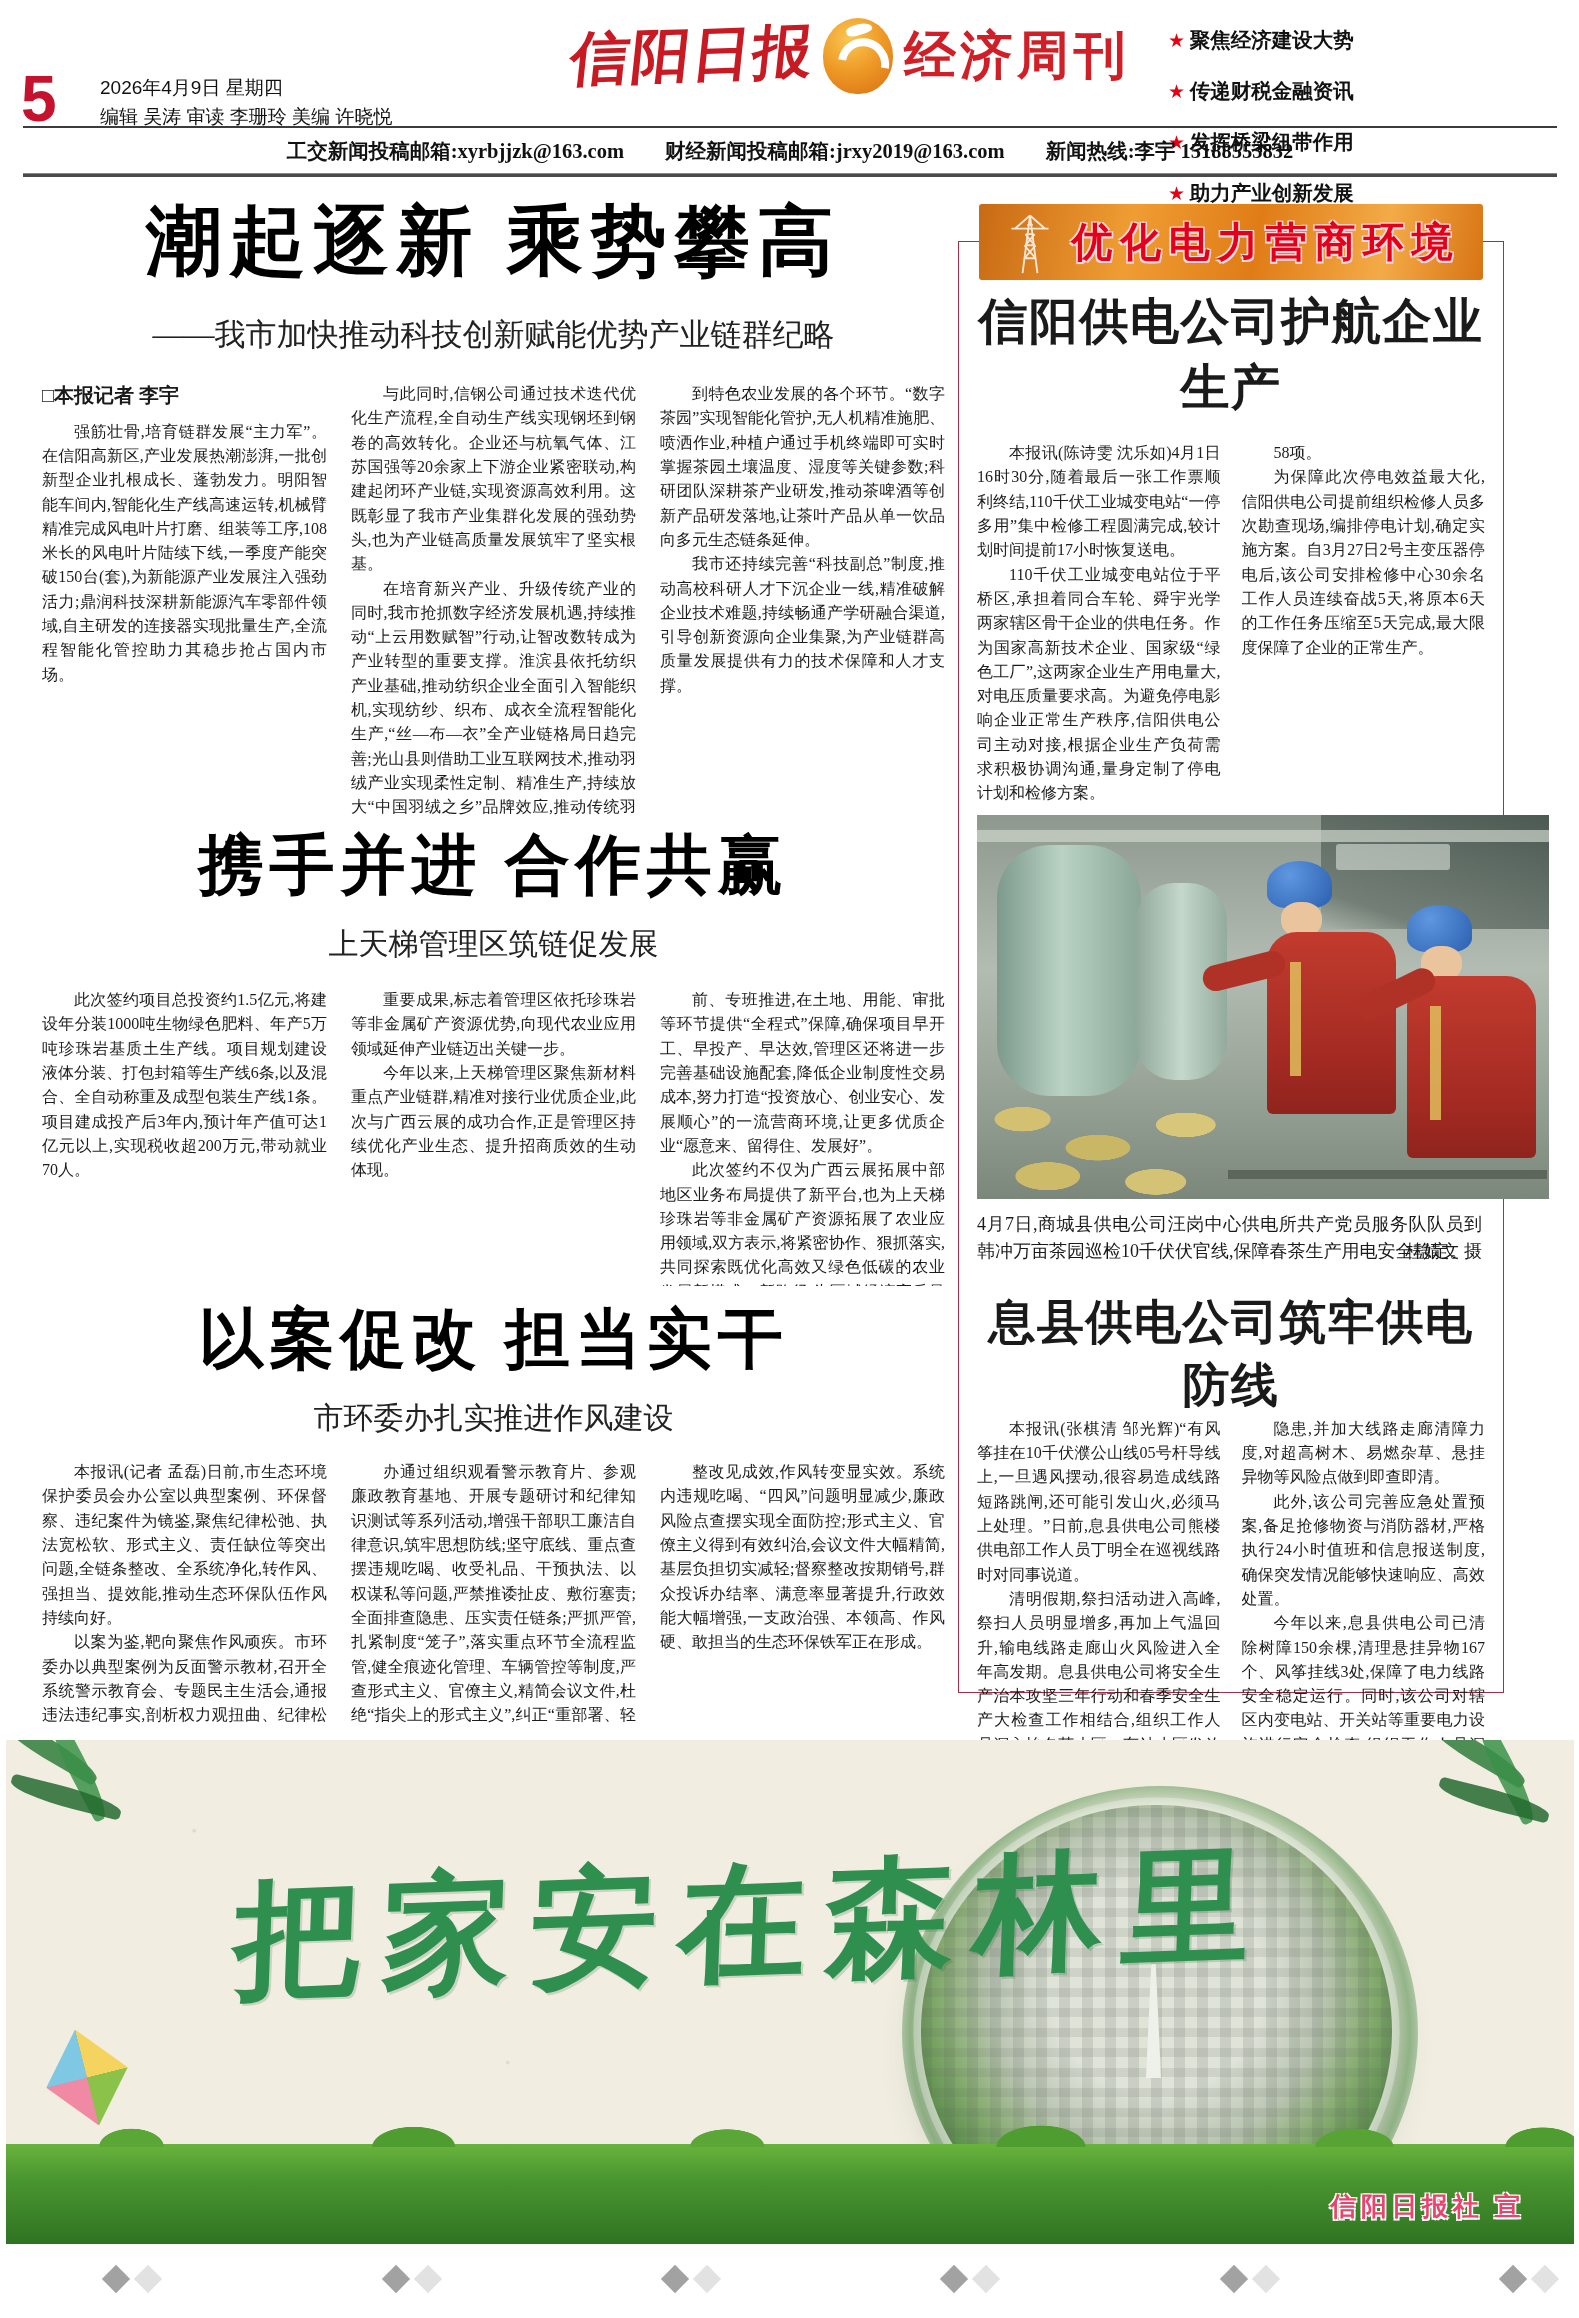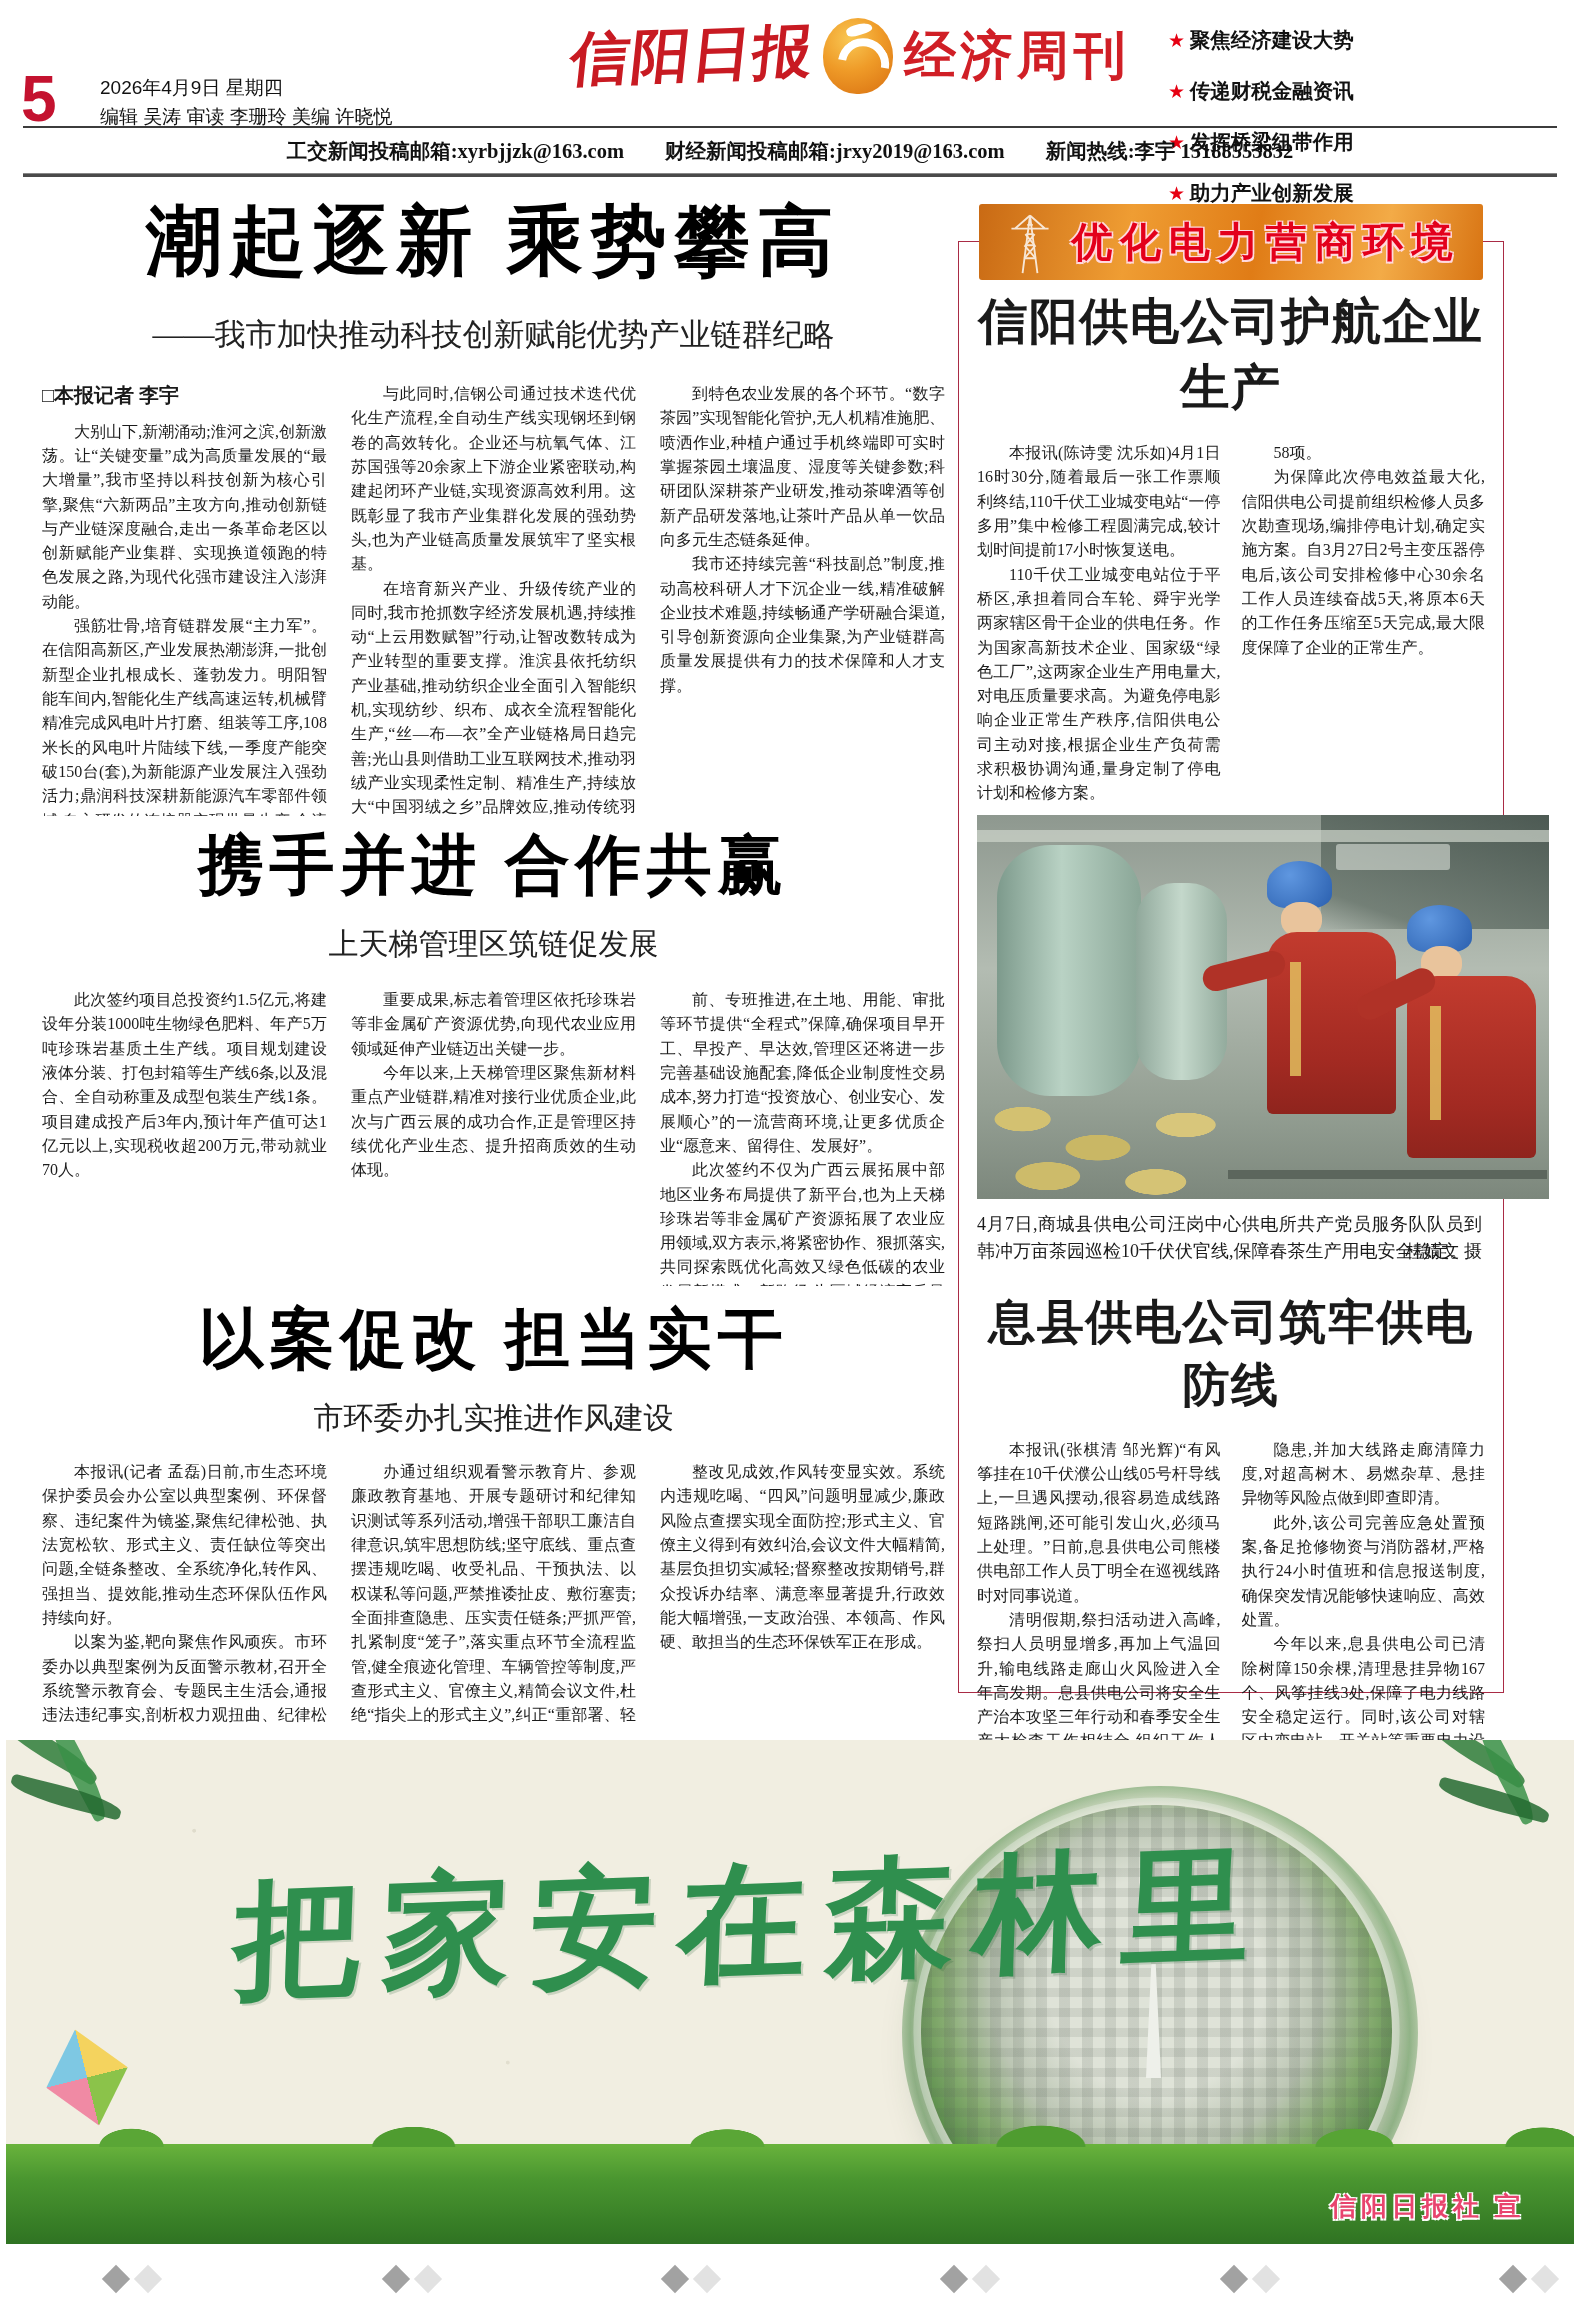--- a/index.html
+++ b/index.html
@@ -82,21 +82,21 @@
                            radial-gradient(ellipse 53px 21px at 45% 55%, #c9b765 60%, transparent 62%),
                            radial-gradient(ellipse 49px 20px at 80% 35%, #d8c67b 60%, transparent 62%),
                            radial-gradient(ellipse 53px 23px at 25% 80%, #cdbb6a 60%, transparent 62%),
                            radial-gradient(ellipse 50px 21px at 68% 85%, #d5c375 60%, transparent 62%); }
   .ph-rail { position:absolute; left:251px; bottom:20px; width:319px; height:9px; background:#5c665d; }
 
   .photo-caption { position:relative; margin-top:12px; font-size:18px; line-height:1.5; text-align:justify; padding-right:3px; }
   .photo-credit { position:absolute; right:3px; bottom:0; font-size:18px; }
 
   .xixian-title { font-size:47px; font-weight:bold; text-align:center; margin-top:26px; letter-spacing:1.5px; }
-  .xixian-cols { display:flex; gap:21px; margin-top:21px; height:340px; overflow:hidden; text-align:justify; }
+  .xixian-cols { display:flex; gap:21px; height:340px; overflow:hidden; text-align:justify; }
   .xixian-cols .col { width:276px; }
 
   
   .coop-article { left:42px; top:821px; width:903px; }
   .coop-article .a-title { font-size:65px; letter-spacing:6px; }
   .coop-article .a-subtitle { font-size:30px; margin-top:15px; }
   .coop-article .cols { margin-top:23px; height:298px; gap:24px; }
   .coop-article .col { width:285px; }
 
   
@@ -194,21 +194,20 @@
 </div>
 <div class="abs rule-2"></div>
 
 <div class="abs main-article">
   <div class="a-title">潮起逐新 乘势攀高</div>
   <div class="a-subtitle">——我市加快推动科技创新赋能优势产业链群纪略</div>
   <div class="cols">
     <div class="col">
       <div class="byline">□本报记者 李宇</div>
       <div class="coltext">
-          <p>大别山下,新潮涌动;淮河之滨,创新激荡。让“关键变量”成为高质量发展的“最大增量”,我市坚持以科技创新为核心引擎,聚焦“六新两品”主攻方向,推动创新链与产业链深度融合,走出一条革命老区以创新赋能产业集群、实现换道领跑的特色发展之路,为现代化强市建设注入澎湃动能。</p>
           <p>强筋壮骨,培育链群发展“主力军”。在信阳高新区,产业发展热潮澎湃,一批创新型企业扎根成长、蓬勃发力。明阳智能车间内,智能化生产线高速运转,机械臂精准完成风电叶片打磨、组装等工序,108米长的风电叶片陆续下线,一季度产能突破150台(套),为新能源产业发展注入强劲活力;鼎润科技深耕新能源汽车零部件领域,自主研发的连接器实现批量生产,全流程智能化管控助力其稳步抢占国内市场。</p>
         </div>
     </div>
     <div class="col">
         <p>与此同时,信钢公司通过技术迭代优化生产流程,全自动生产线实现钢坯到钢卷的高效转化。企业还与杭氧气体、江苏国强等20余家上下游企业紧密联动,构建起闭环产业链,实现资源高效利用。这既彰显了我市产业集群化发展的强劲势头,也为产业链高质量发展筑牢了坚实根基。</p>
         <p>在培育新兴产业、升级传统产业的同时,我市抢抓数字经济发展机遇,持续推动“上云用数赋智”行动,让智改数转成为产业转型的重要支撑。淮滨县依托纺织产业基础,推动纺织企业全面引入智能织机,实现纺纱、织布、成衣全流程智能化生产,“丝—布—衣”全产业链格局日趋完善;光山县则借助工业互联网技术,推动羽绒产业实现柔性定制、精准生产,持续放大“中国羽绒之乡”品牌效应,推动传统羽绒产业向高端化转型。</p>
       </div>
     <div class="col">
         <p>到特色农业发展的各个环节。“数字茶园”实现智能化管护,无人机精准施肥、喷洒作业,种植户通过手机终端即可实时掌握茶园土壤温度、湿度等关键参数;科研团队深耕茶产业研发,推动茶啤酒等创新产品研发落地,让茶叶产品从单一饮品向多元生态链条延伸。</p>
         <p>我市还持续完善“科技副总”制度,推动高校科研人才下沉企业一线,精准破解企业技术难题,持续畅通产学研融合渠道,引导创新资源向企业集聚,为产业链群高质量发展提供有力的技术保障和人才支撑。</p>

